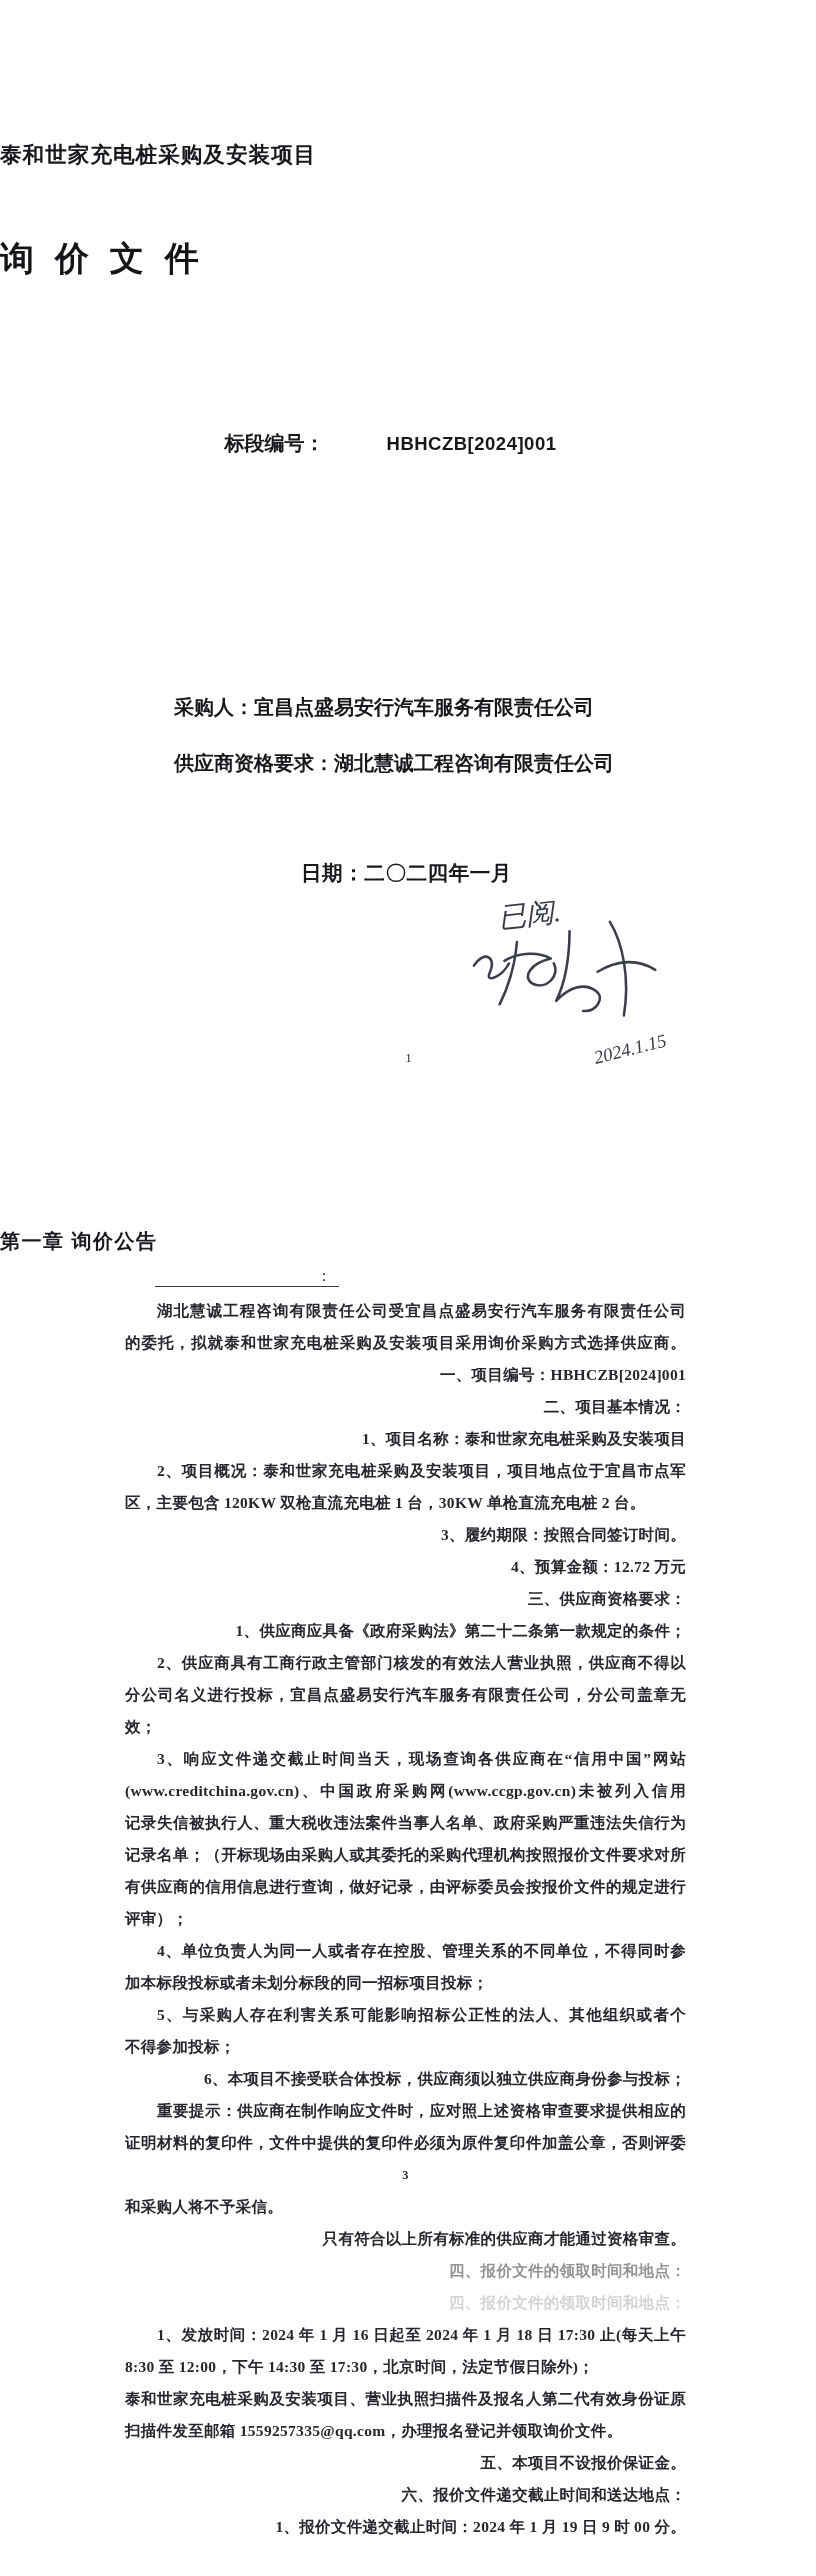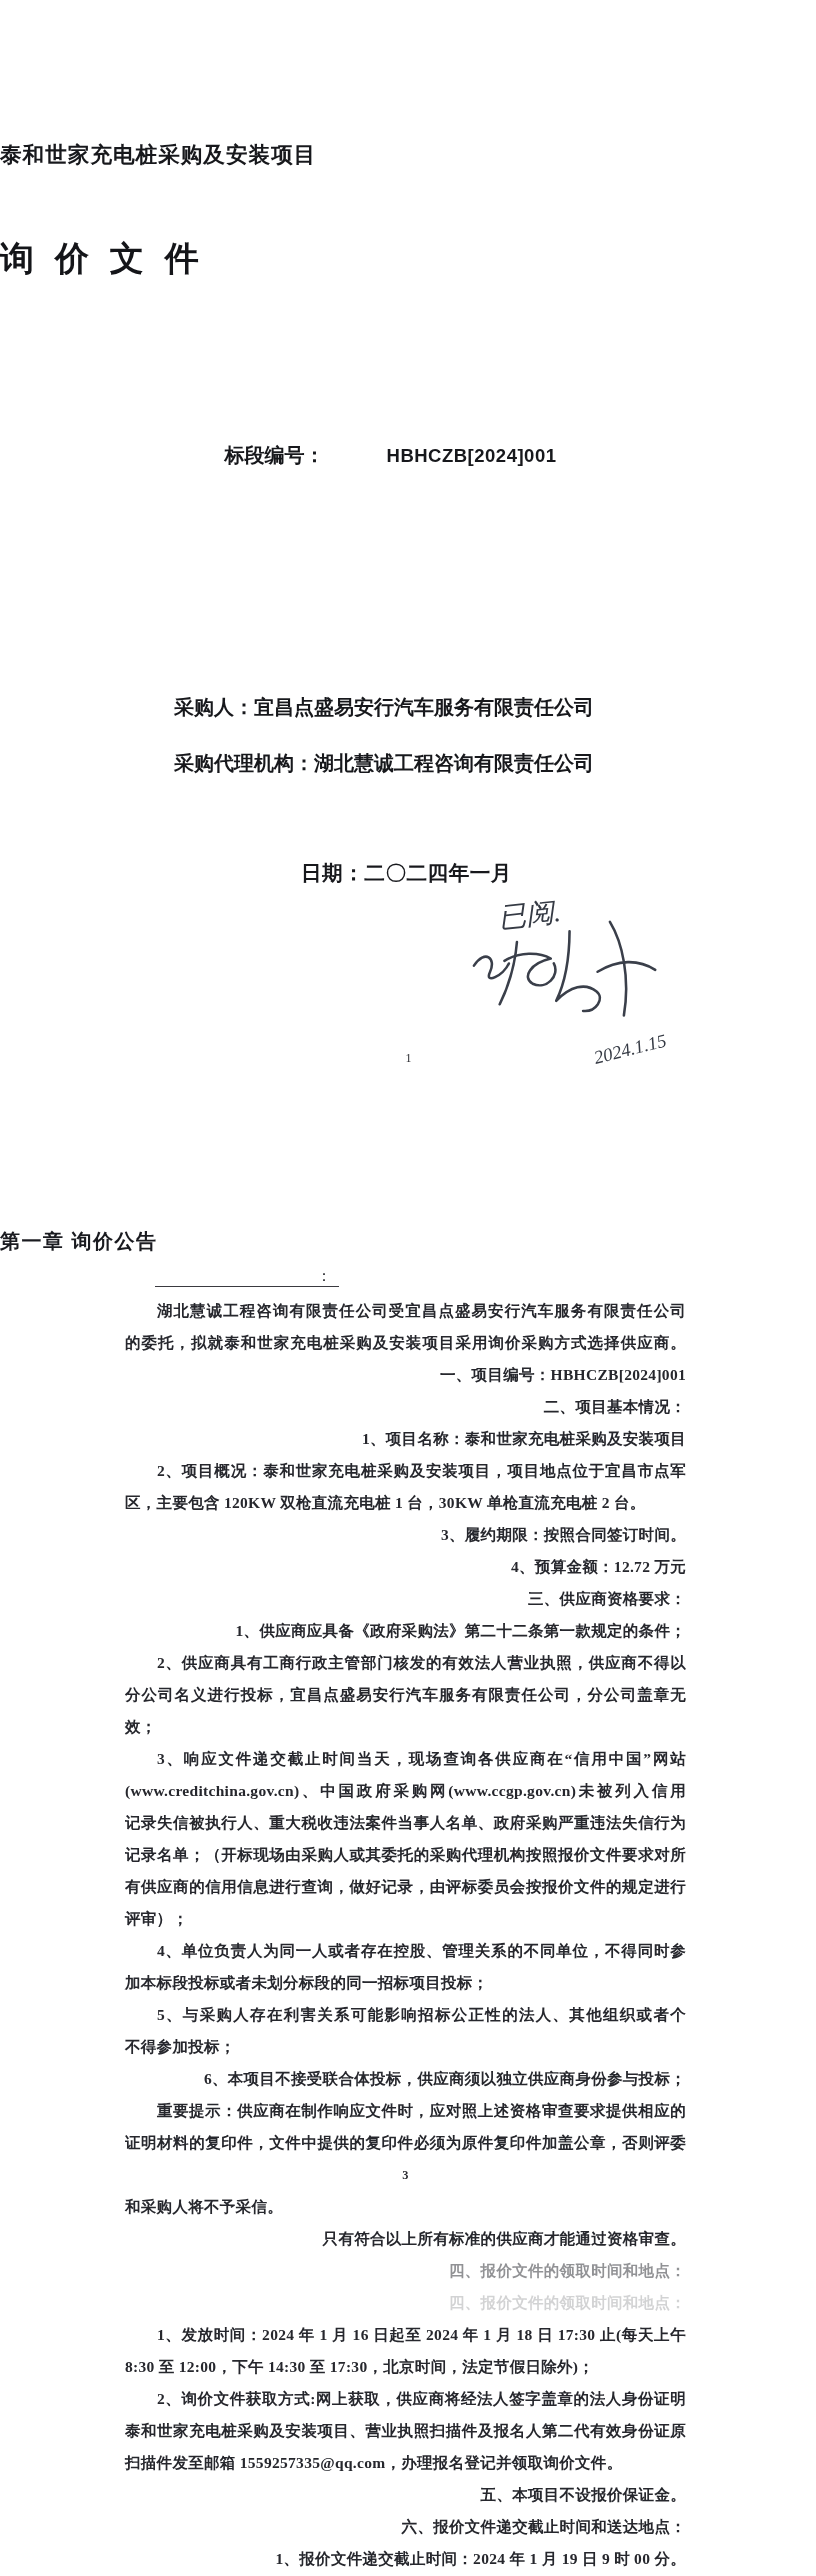--- a/index.html
+++ b/index.html
@@ -19,21 +19,21 @@
   }
   .doc-title{
     top:236px;font-size:34px;font-weight:bold;letter-spacing:6.2px;color:#141519;
     font-family:"Liberation Serif", serif;
   }
   .lot-row{
     position:absolute;top:430px;left:0;right:0;
     display:flex;justify-content:center;align-items:baseline;gap:49px;
     transform:translateX(-18px);
   }
-  .lot-label{font-family:"Liberation Sans", sans-serif;font-size:20px;font-weight:bold;color:#17181c;margin-top:12px;}
+  .lot-label{font-family:"Liberation Sans", sans-serif;font-size:20px;font-weight:bold;color:#17181c;}
   .lot-number{font-family:"Liberation Sans", sans-serif;font-size:18.5px;font-weight:bold;letter-spacing:0.5px;color:#17181c;margin-left:13px;}
   .cover-left{position:absolute;white-space:nowrap;font-family:"Liberation Sans", sans-serif;font-weight:bold;color:#17181c;}
   .buyer-line{top:694px;left:174px;font-size:20px;}
   .agency-line{top:750px;left:174px;font-size:20px;}
   .date-line{top:859px;left:301px;font-size:20.6px;letter-spacing:0.5px;}
   .page-num{position:absolute;left:0;right:0;text-align:center;font-size:12px;color:#2a2b30;}
   .page-num-1{top:1051px;}
   
   .sig-svg{position:absolute;left:443px;top:886px;width:268px;height:185px;}
   
@@ -72,21 +72,21 @@
 
   <div class="center-line project-title">泰和世家充电桩采购及安装项目</div>
   <div class="center-line doc-title">询 价 文 件</div>
 
   <div class="lot-row">
     <span class="lot-label">标段编号：</span>
     <span class="lot-number">HBHCZB[2024]001</span>
   </div>
 
   <div class="cover-left buyer-line">采购人：宜昌点盛易安行汽车服务有限责任公司</div>
-  <div class="cover-left agency-line">采购代理机构：湖北慧诚工程咨询有限责任公司</div>
+  <div class="cover-left agency-line">供应商资格要求：湖北慧诚工程咨询有限责任公司</div>
   <div class="cover-left date-line">日期：二〇二四年一月</div>
 
   <svg class="sig-svg" viewBox="0 0 520 360">
     <g fill="none" stroke="#3a3f4a" stroke-width="5" stroke-linecap="round" stroke-linejoin="round" transform="rotate(-6 250 150)">
       <path d="M60,135 c25,-30 45,-10 30,15 c-15,25 25,10 38,-12"></path>
       <path d="M148,98 c-8,42 -24,82 -46,117"></path>
       <path d="M120,132 c30,-15 70,-10 90,5 c-40,5 -60,30 -40,45 c25,15 55,-10 45,-35"></path>
       <path d="M252,88 c-5,45 -15,92 -40,132 c30,-25 60,-30 80,-10 c15,15 -5,40 -30,35"></path>
       <path d="M332,78 c20,42 28,112 8,184"></path>
       <path d="M298,172 c42,-20 82,-16 112,8"></path>
@@ -131,21 +131,20 @@
       <div class="bline indent">6、本项目不接受联合体投标，供应商须以独立供应商身份参与投标；</div>
       <div class="bline indent justify">重要提示：供应商在制作响应文件时，应对照上述资格审查要求提供相应的</div>
       <div class="bline justify">证明材料的复印件，文件中提供的复印件必须为原件复印件加盖公章，否则评委</div>
       <div class="bline footer">3</div>
       <div class="bline">和采购人将不予采信。</div>
       <div class="bline indent">只有符合以上所有标准的供应商才能通过资格审查。</div>
       <div class="bline indent faded">四、报价文件的领取时间和地点：</div>
       <div class="bline indent ghost">四、报价文件的领取时间和地点：</div>
       <div class="bline indent justify">1、发放时间：2024 年 1 月 16 日起至 2024 年 1 月 18 日 17:30 止(每天上午</div>
       <div class="bline">8:30 至 12:00，下午 14:30 至 17:30，北京时间，法定节假日除外)；</div>
-      <div class="bline indent justify">2、询价文件获取方式:网上获取，供应商将经法人签字盖章的法人身份证明</div>
       <div class="bline justify">泰和世家充电桩采购及安装项目、营业执照扫描件及报名人第二代有效身份证原件</div>
       <div class="bline">扫描件发至邮箱 1559257335@qq.com，办理报名登记并领取询价文件。</div>
       <div class="bline indent">五、本项目不设报价保证金。</div>
       <div class="bline indent">六、报价文件递交截止时间和送达地点：</div>
       <div class="bline indent">1、报价文件递交截止时间：2024 年 1 月 19 日 9 时 00 分。</div>
     </div>
 
 </div>
 
 

